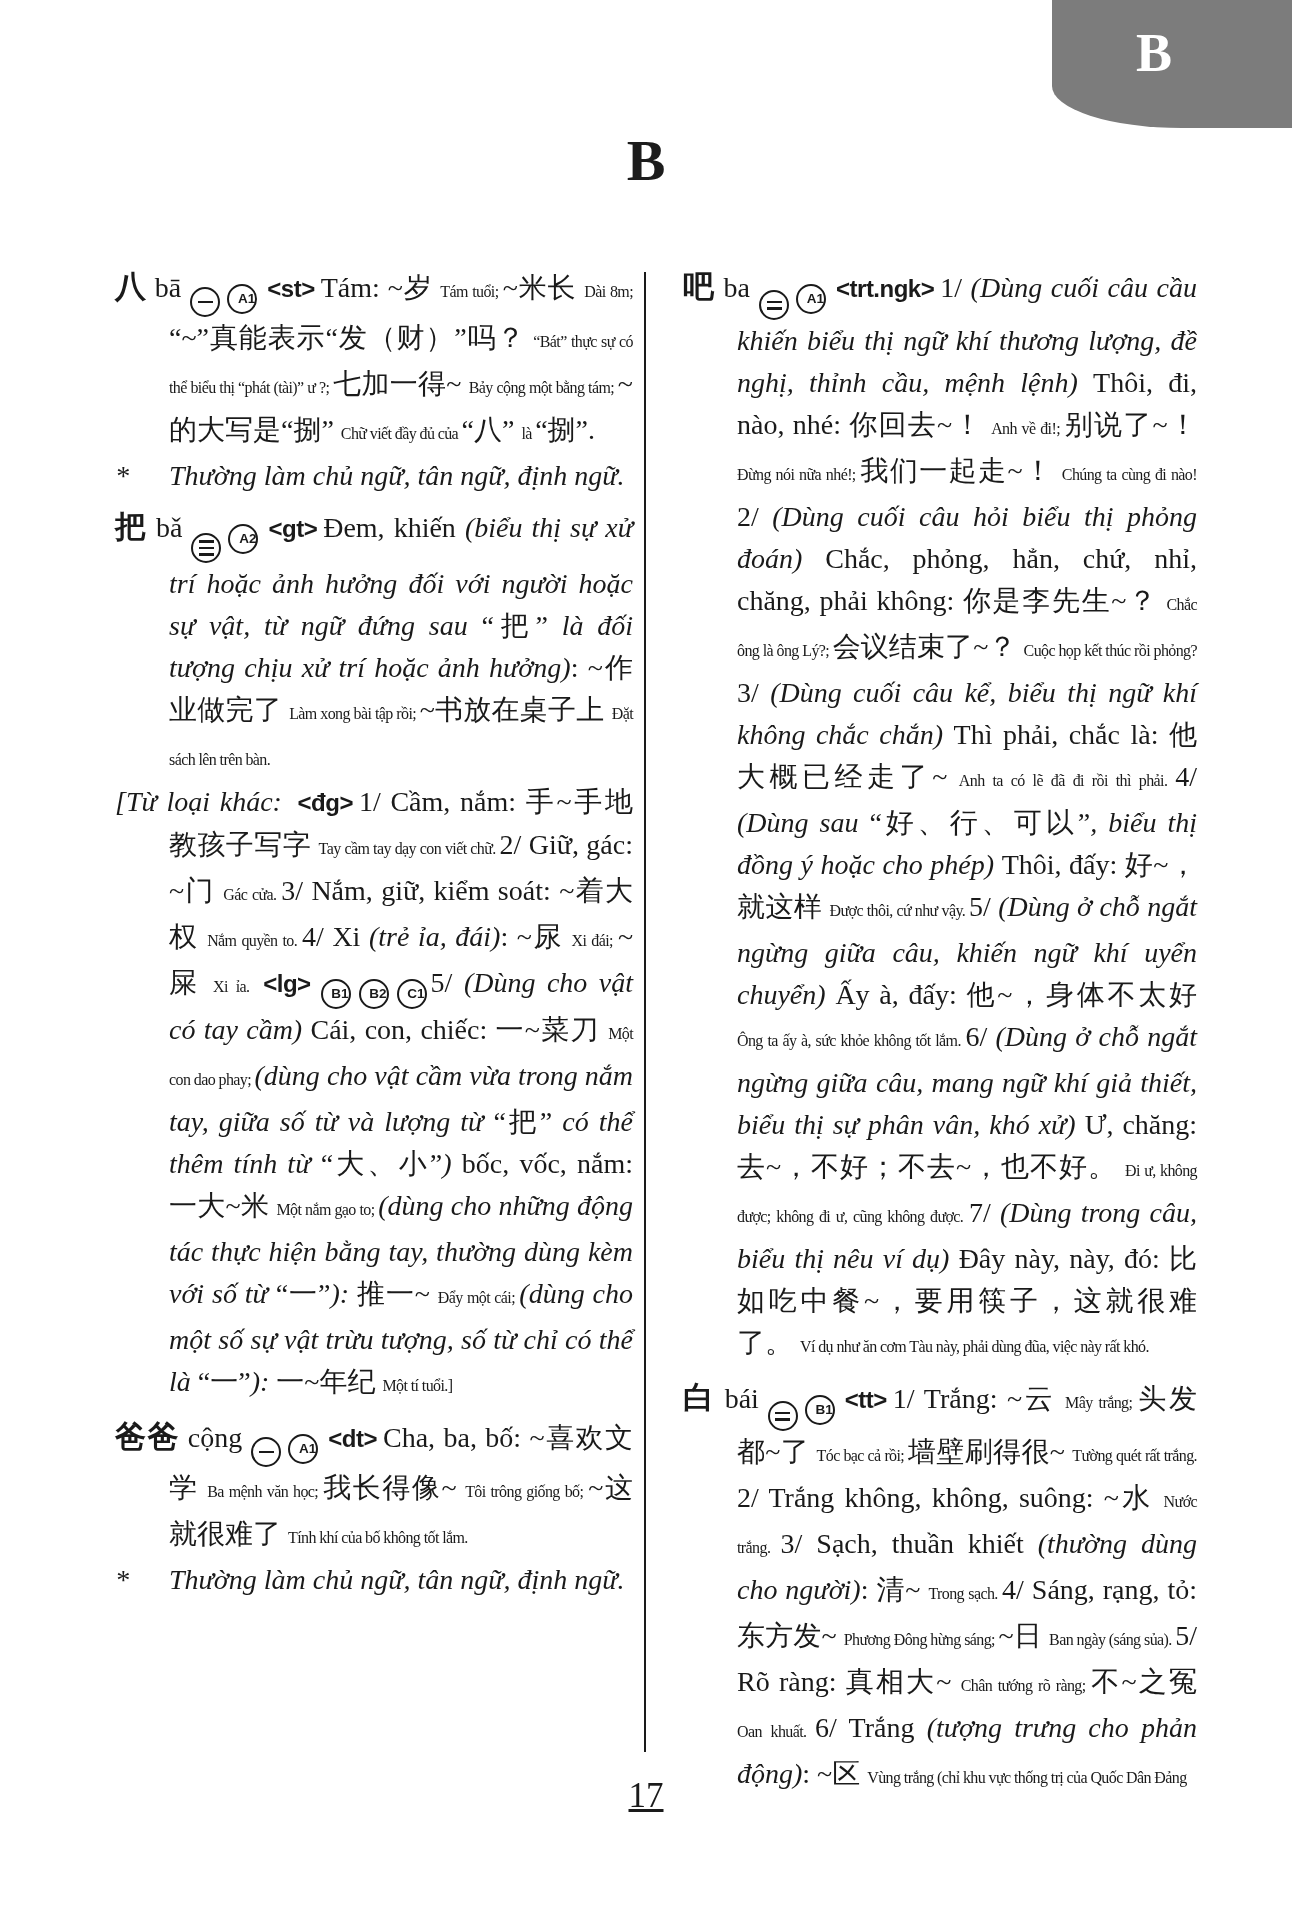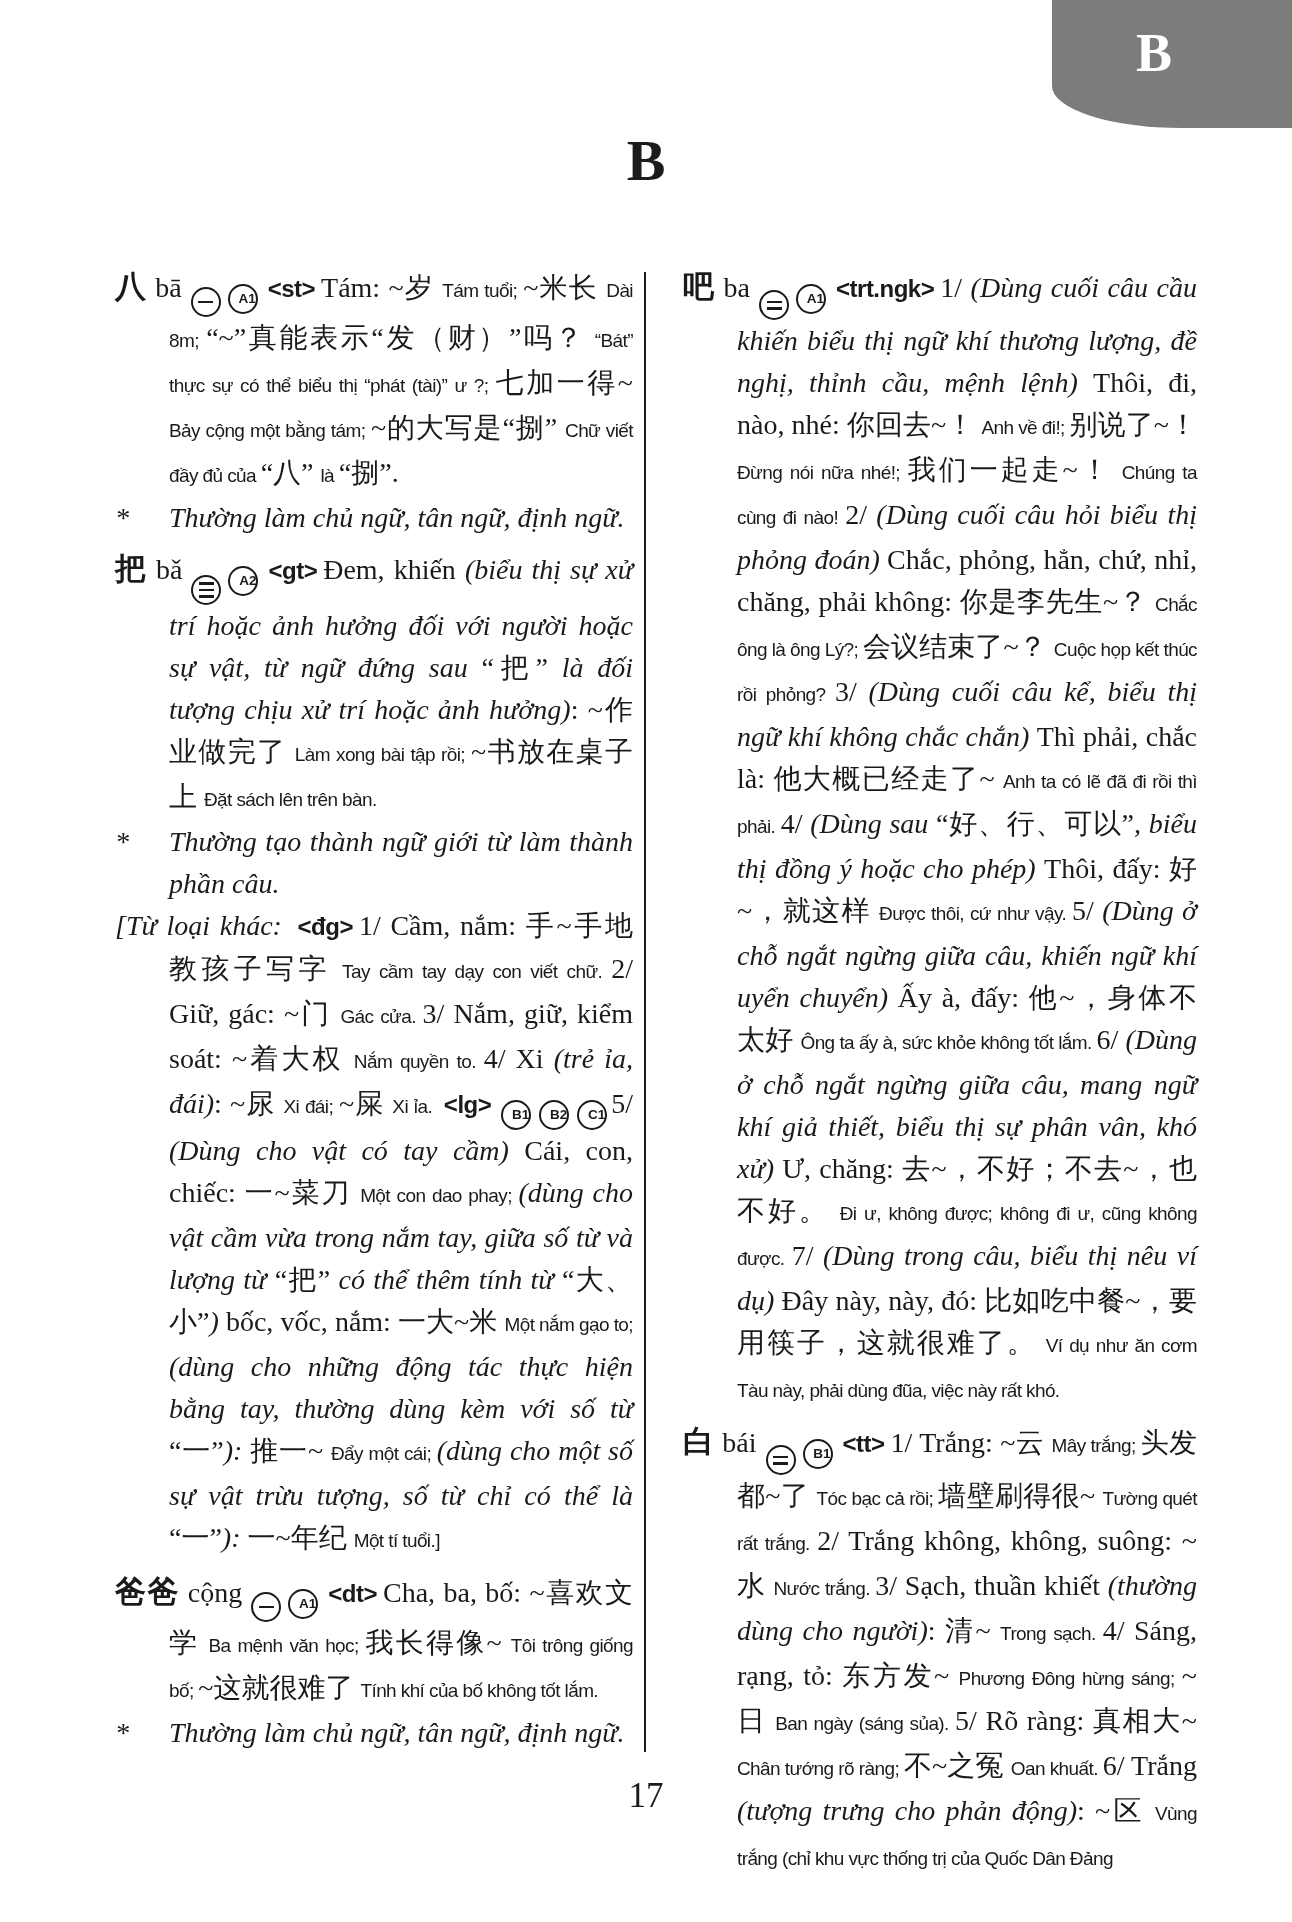--- a/index.html
+++ b/index.html
@@ -37,39 +37,39 @@
   }
   .b-entry:not(:first-child){margin-top:9px;}
   .b-sub{margin-top:3px;}
   .b-note{margin-top:3px;font-style:italic;}
   
   .r-hw{font-size:31px;font-weight:bold;}
   .r-py{margin:0 7px 0 8px;}
   .r-vi{}
   .r-it{font-style:italic;}
   .r-zh{}
-  .r-ex{font-family:Liberation Sans, sans-serif;font-size:19px;letter-spacing:-0.6px;}
+  .r-ex{font-family:Liberation Serif, serif;font-size:16px;letter-spacing:-0.6px;}
   .r-tag{font-family:"Liberation Sans", sans-serif;font-weight:bold;font-size:24px;margin:0 6px;letter-spacing:-0.5px;}
   .r-star{display:inline-block;width:54px;text-indent:0;}
   .r-badge{
     display:inline-block;width:30px;height:30px;box-sizing:border-box;
     border:2.5px solid #1a1a1a;border-radius:50%;
     font:bold 13.5px/25px "Liberation Sans", sans-serif;text-align:right;
     vertical-align:-6px;margin:0 4px;text-indent:0;letter-spacing:0;
   }
   .r-circ{
     display:inline-flex;flex-direction:column;justify-content:center;align-items:center;
     width:30px;height:30px;box-sizing:border-box;border:2.5px solid #1a1a1a;border-radius:50%;
     vertical-align:-6px;margin:0 3px 0 2px;gap:4px;text-indent:0;
   }
   .r-circ i{display:block;width:15px;height:2.5px;background:#1a1a1a;}
   
   .page-num{
     position:absolute;top:1776px;left:0;width:100%;text-align:center;
-    font-size:35px;color:#1a1a1a;
+    font-size:35px;color:#1a1a1a;text-decoration:underline;
   }
 </style>
 </head>
 <body>
 
 <div class="corner-tab">
   <span class="tab-letter">B</span>
 </div>
 
 <div class="letter-heading">B</div>
@@ -79,21 +79,20 @@
 <div class="col col-left">
     <p class="block b-entry"><span class="r-hw">八</span><span class="r-py">bā</span><span class="r-circ">
         <i></i>
       </span><span class="r-badge">A1</span><span class="r-tag">&lt;st&gt;</span><span class="r-vi">Tám: </span><span class="r-zh">~岁 </span><span class="r-ex">Tám tuổi; </span><span class="r-zh">~米长 </span><span class="r-ex">Dài 8m; </span><span class="r-zh">“~”真能表示“发（财）”吗？ </span><span class="r-ex">“Bát” thực sự có thể biểu thị “phát (tài)” ư ?; </span><span class="r-zh">七加一得~ </span><span class="r-ex">Bảy cộng một bằng tám; </span><span class="r-zh">~的大写是“捌” </span><span class="r-ex">Chữ viết đầy đủ của </span><span class="r-zh">“八” </span><span class="r-ex">là </span><span class="r-zh">“捌”.</span></p>
     <p class="block b-note"><span class="r-star">*</span><span class="r-vi">Thường làm chủ ngữ, tân ngữ, định ngữ.</span></p>
     <p class="block b-entry"><span class="r-hw">把</span><span class="r-py">bǎ</span><span class="r-circ">
         <i></i>
         <i></i>
         <i></i>
       </span><span class="r-badge">A2</span><span class="r-tag">&lt;gt&gt;</span><span class="r-vi">Đem, khiến </span><span class="r-it">(biểu thị sự xử trí hoặc ảnh hưởng đối với người hoặc sự vật, từ ngữ đứng sau </span><span class="r-zh">“把” </span><span class="r-it">là đối tượng chịu xử trí hoặc ảnh hưởng)</span><span class="r-vi">: </span><span class="r-zh">~作业做完了 </span><span class="r-ex">Làm xong bài tập rồi; </span><span class="r-zh">~书放在桌子上 </span><span class="r-ex">Đặt sách lên trên bàn.</span></p>
-    <p class="block b-note"><span class="r-star">*</span><span class="r-vi">Thường tạo thành ngữ giới từ làm thành phần câu.</span></p>
     <p class="block b-sub"><span class="r-it">[Từ loại khác: </span><span class="r-tag">&lt;đg&gt;</span><span class="r-vi">1/ Cầm, nắm: </span><span class="r-zh">手~手地教孩子写字 </span><span class="r-ex">Tay cầm tay dạy con viết chữ. </span><span class="r-vi">2/ Giữ, gác: </span><span class="r-zh">~门 </span><span class="r-ex">Gác cửa. </span><span class="r-vi">3/ Nắm, giữ, kiểm soát: </span><span class="r-zh">~着大权 </span><span class="r-ex">Nắm quyền to. </span><span class="r-vi">4/ Xi </span><span class="r-it">(trẻ ỉa, đái)</span><span class="r-vi">: </span><span class="r-zh">~尿 </span><span class="r-ex">Xi đái; </span><span class="r-zh">~屎 </span><span class="r-ex">Xi ỉa. </span><span class="r-tag">&lt;lg&gt;</span><span class="r-badge">B1</span><span class="r-badge">B2</span><span class="r-badge">C1</span><span class="r-vi">5/ </span><span class="r-it">(Dùng cho vật có tay cầm) </span><span class="r-vi">Cái, con, chiếc: </span><span class="r-zh">一~菜刀 </span><span class="r-ex">Một con dao phay; </span><span class="r-it">(dùng cho vật cầm vừa trong nắm tay, giữa số từ và lượng từ </span><span class="r-zh">“把” </span><span class="r-it">có thể thêm tính từ </span><span class="r-zh">“大、小”</span><span class="r-it">) </span><span class="r-vi">bốc, vốc, nắm: </span><span class="r-zh">一大~米 </span><span class="r-ex">Một nắm gạo to; </span><span class="r-it">(dùng cho những động tác thực hiện bằng tay, thường dùng kèm với số từ </span><span class="r-zh">“一”</span><span class="r-it">): </span><span class="r-zh">推一~ </span><span class="r-ex">Đẩy một cái; </span><span class="r-it">(dùng cho một số sự vật trừu tượng, số từ chỉ có thể là </span><span class="r-zh">“一”</span><span class="r-it">): </span><span class="r-zh">一~年纪 </span><span class="r-ex">Một tí tuổi.]</span></p>
     <p class="block b-entry"><span class="r-hw">爸爸</span><span class="r-py">cộng</span><span class="r-circ">
         <i></i>
       </span><span class="r-badge">A1</span><span class="r-tag">&lt;dt&gt;</span><span class="r-vi">Cha, ba, bố: </span><span class="r-zh">~喜欢文学 </span><span class="r-ex">Ba mệnh văn học; </span><span class="r-zh">我长得像~ </span><span class="r-ex">Tôi trông giống bố; </span><span class="r-zh">~这就很难了 </span><span class="r-ex">Tính khí của bố không tốt lắm.</span></p>
     <p class="block b-note"><span class="r-star">*</span><span class="r-vi">Thường làm chủ ngữ, tân ngữ, định ngữ.</span></p>
   </div>
 <div class="col col-right">
     <p class="block b-entry"><span class="r-hw">吧</span><span class="r-py">ba</span><span class="r-circ">
         <i></i>
         <i></i>

